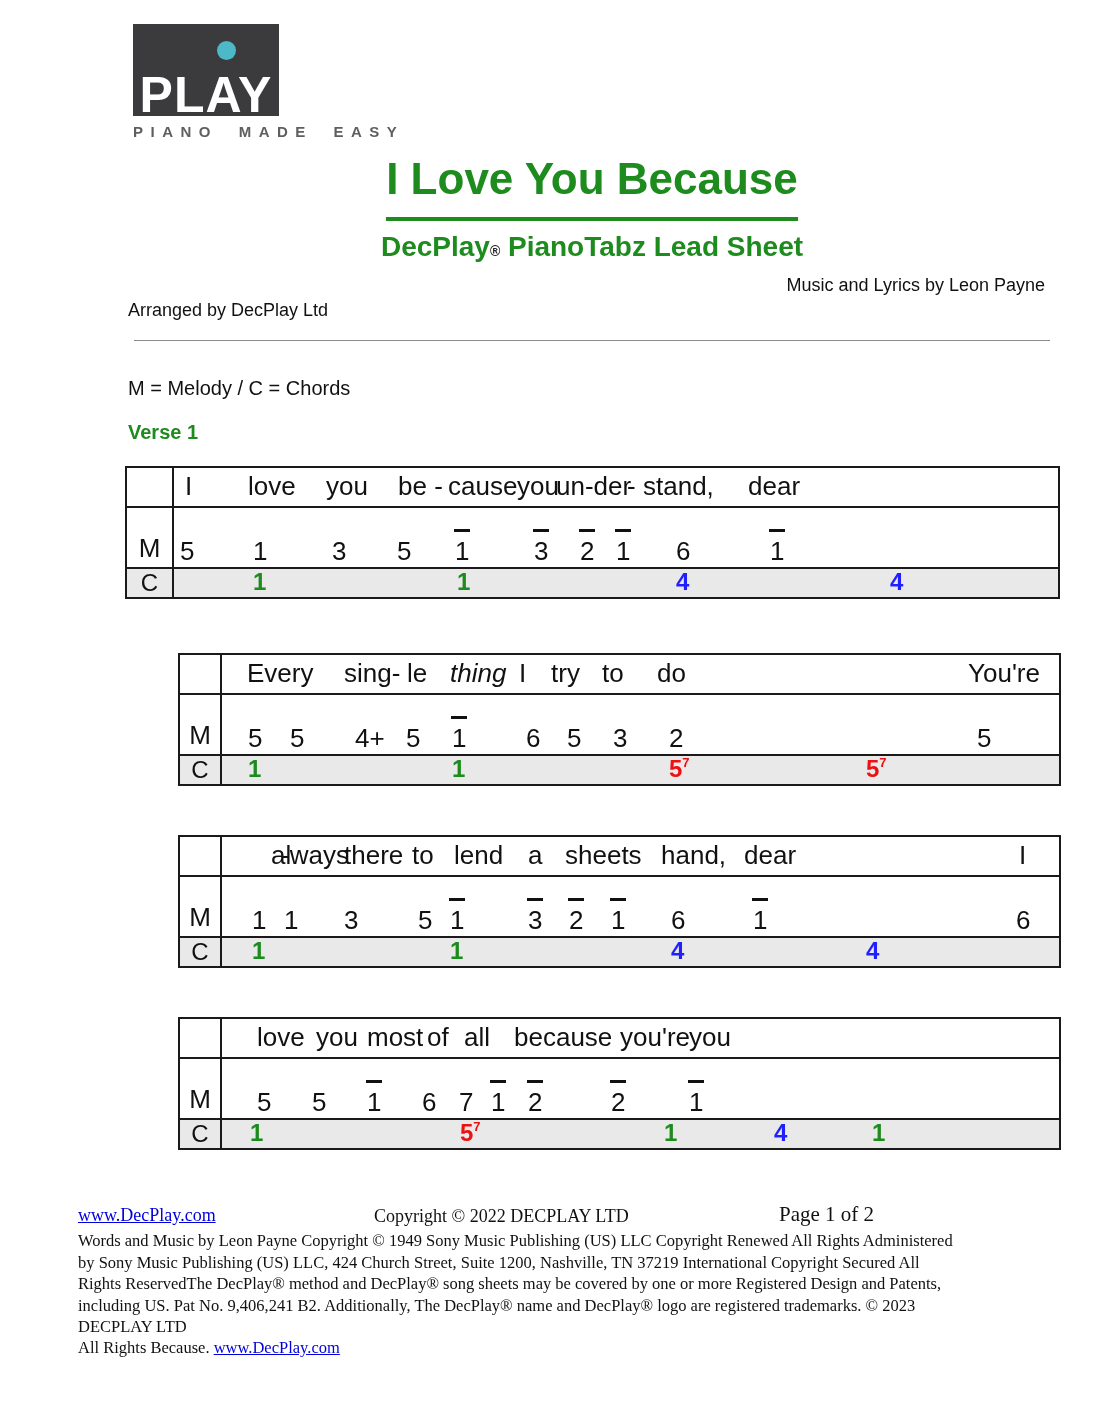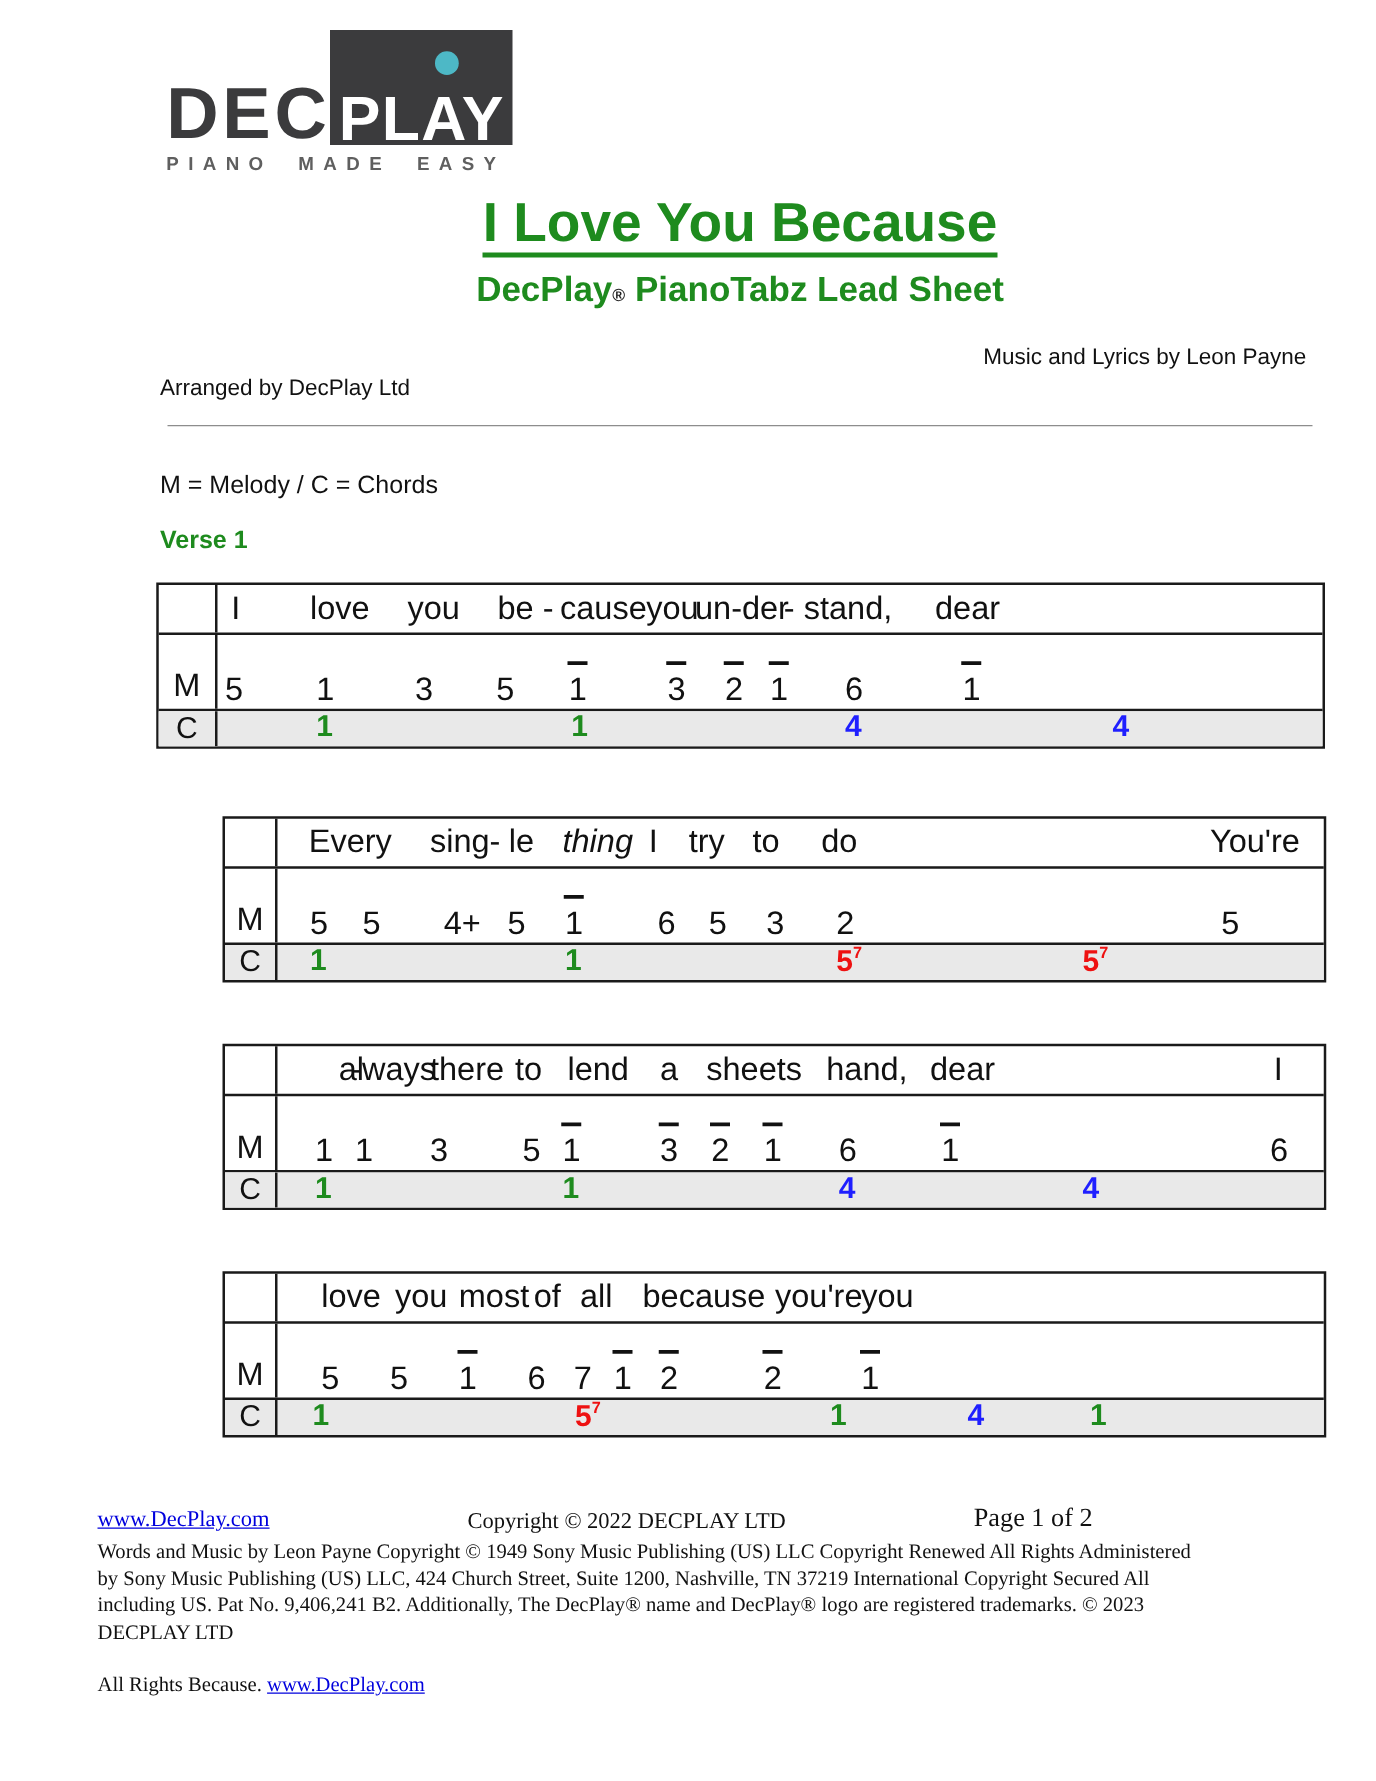--- a/index.html
+++ b/index.html
@@ -13,21 +13,21 @@
   .logo-box { position:relative; width:146px; height:92px; background:#3b3b3d;
               display:flex; align-items:flex-end; justify-content:center; }
   .logo-play { color:#ffffff; font-size:50px; font-weight:bold; line-height:0.82; letter-spacing:1px; }
   .logo-dot { position:absolute; left:84px; top:17px; width:19px; height:19px; border-radius:50%; background:#4db8c6; }
   .logo-tag { margin-top:7px; font-size:15px; font-weight:bold; color:#5f5f5f;
               letter-spacing:7.5px; word-spacing:9px; white-space:nowrap; }
 
   
   .hdr { position:absolute; left:128px; top:156px; width:928px; text-align:center; }
   .title { display:inline-block; font-size:44px; font-weight:bold; color:#1e8b1e;
-           border-bottom:4px solid #1e8b1e; padding-bottom:0; line-height:1.05; }
+           border-bottom:4px solid #1e8b1e; padding-bottom:15px; line-height:1.05; }
   .subtitle { margin-top:10px; font-size:28px; font-weight:bold; color:#1e8b1e; }
   .subtitle .reg { font-size:14px; color:#222; font-weight:bold; }
   .credit-r { position:absolute; right:56px; top:275px; font-size:18px; }
   .credit-l { position:absolute; left:128px; top:300px; font-size:18px; }
   .rule { position:absolute; left:134px; top:340px; width:916px; height:1px; background:#8d8d8d; }
   .legend { position:absolute; left:128px; top:377px; font-size:20px; }
   .verse { position:absolute; left:128px; top:421px; font-size:20px; font-weight:bold; color:#1e8b1e; }
 
   
   .block { position:absolute; border:2px solid #1a1a1a; background:#fff; }
@@ -55,21 +55,20 @@
   .ft-legal { position:absolute; left:78px; top:1230px; width:965px; font-size:16.5px; line-height:21.6px; }
   .ft-rights { position:absolute; left:78px; top:1338px; font-size:16.5px; }
   .ft-rights a, .ft-link { cursor:pointer; }
   .ft-rights .lnk { color:#0000dd; text-decoration:underline; }
 </style>
 </head>
 <body>
 
 <div class="logo">
   <div class="logo-row">
-    <span class="logo-dec">DEC</span>
     <span class="logo-box">
       <span class="logo-dot"></span>
       <span class="logo-play">PLAY</span>
     </span>
   </div>
   <div class="logo-tag">PIANO MADE EASY</div>
 </div>
 
 <div class="hdr">
   <div><span class="title">I Love You Because</span></div>
@@ -245,16 +244,17 @@
       </div>
     </div>
   </div>
 
 <a class="ft ft-link">www.DecPlay.com</a>
 <div class="ft ft-copy">Copyright © 2022 DECPLAY LTD</div>
 <div class="ft ft-page">Page 1 of 2</div>
 <div class="ft ft-legal" id="legal-host">
     <div>Words and Music by Leon Payne Copyright © 1949 Sony Music Publishing (US) LLC Copyright Renewed All Rights Administered</div>
     <div>by Sony Music Publishing (US) LLC, 424 Church Street, Suite 1200, Nashville, TN 37219 International Copyright Secured All</div>
+    <div>Rights ReservedThe DecPlay® method and DecPlay® song sheets may be covered by one or more Registered Design and Patents,</div>
     <div>including US. Pat No. 9,406,241 B2. Additionally, The DecPlay® name and DecPlay® logo are registered trademarks. © 2023</div>
     <div>DECPLAY LTD</div>
   </div>
 <div class="ft ft-rights"><span>All Rights Because. </span><span class="lnk">www.DecPlay.com</span></div>
 
 </body></html>

